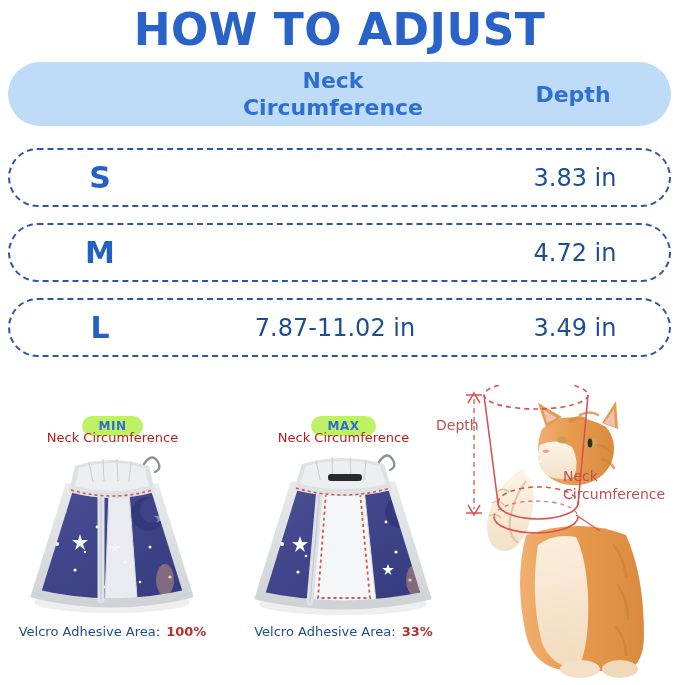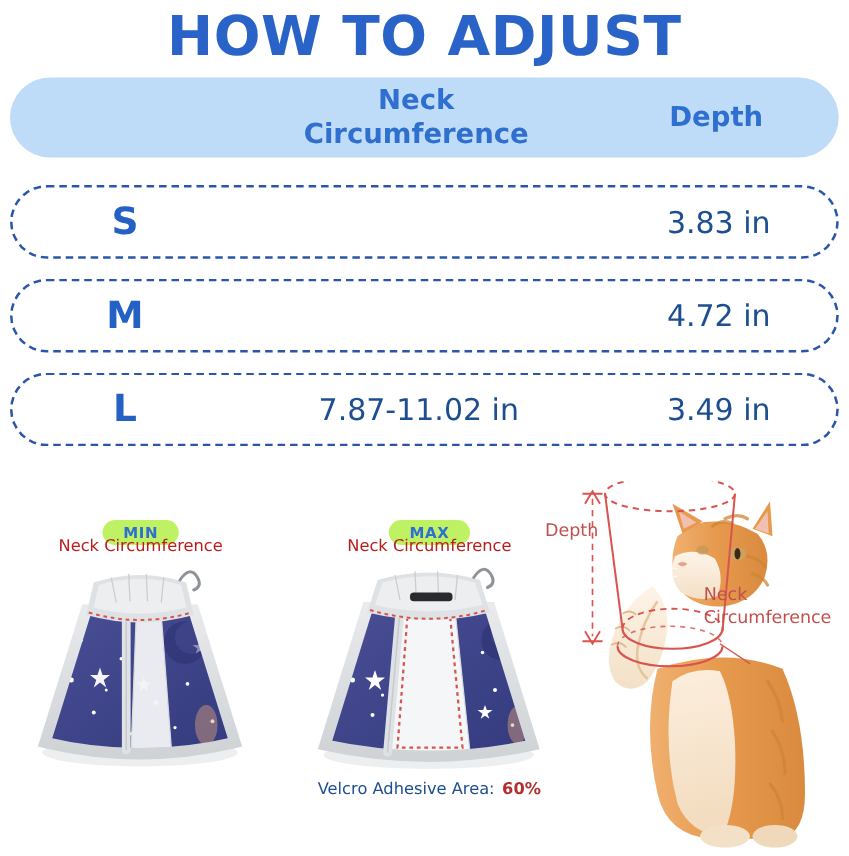--- a/index.html
+++ b/index.html
@@ -316,20 +316,23 @@
           <path d="M112 7 L113 29"></path>
             <path d="M126 10 L124 30"></path>
         </g>
 
         <path d="M139 12 q8 -12 14 -2 q4 7 -3 10" stroke="#8d9398" stroke-width="2.4" fill="none" stroke-linecap="round"></path>
 
         <path d="M66 38 Q107 50 148 38" stroke="#d9534f" stroke-width="1.6" fill="none" stroke-dasharray="3 3"></path>
       </svg>
     </div>
 
+    <div class="velcro-line">
+      <span>Velcro Adhesive Area:</span><span class="velcro-pct">100%</span>
+    </div>
   </div>
 
   <div class="product-panel panel-max">
     <div class="badge">MAX</div>
     <div class="panel-caption">Neck Circumference</div>
 
     <div class="cone-wrap">
       <svg viewBox="0 0 215 170" width="215" height="170">
         <defs>
           <linearGradient id="navyB" x1="0" y1="0" x2="1" y2="1">
@@ -390,21 +393,21 @@
         </g>
         <rect x="92" y="22" width="34" height="7" rx="3" fill="#2a2a2e"></rect>
 
         <path d="M143 10 q8 -12 14 -2 q4 7 -3 10" stroke="#8d9398" stroke-width="2.4" fill="none" stroke-linecap="round"></path>
 
         <path d="M60 36 Q107 50 154 36" stroke="#d9534f" stroke-width="1.6" fill="none" stroke-dasharray="3 3"></path>
       </svg>
     </div>
 
     <div class="velcro-line">
-      <span>Velcro Adhesive Area:</span><span class="velcro-pct">60%</span>
+      <span>Velcro Adhesive Area:</span><span class="velcro-pct">33%</span>
     </div>
   </div>
 
   <div class="cat-panel">
 
     <svg viewBox="0 0 249 296" width="249" height="296">
       <defs>
         <linearGradient id="furOrange" x1="0" y1="0" x2="1" y2="0">
           <stop offset="0%" stop-color="#f0b070"></stop>
           <stop offset="45%" stop-color="#e79a4e"></stop>

